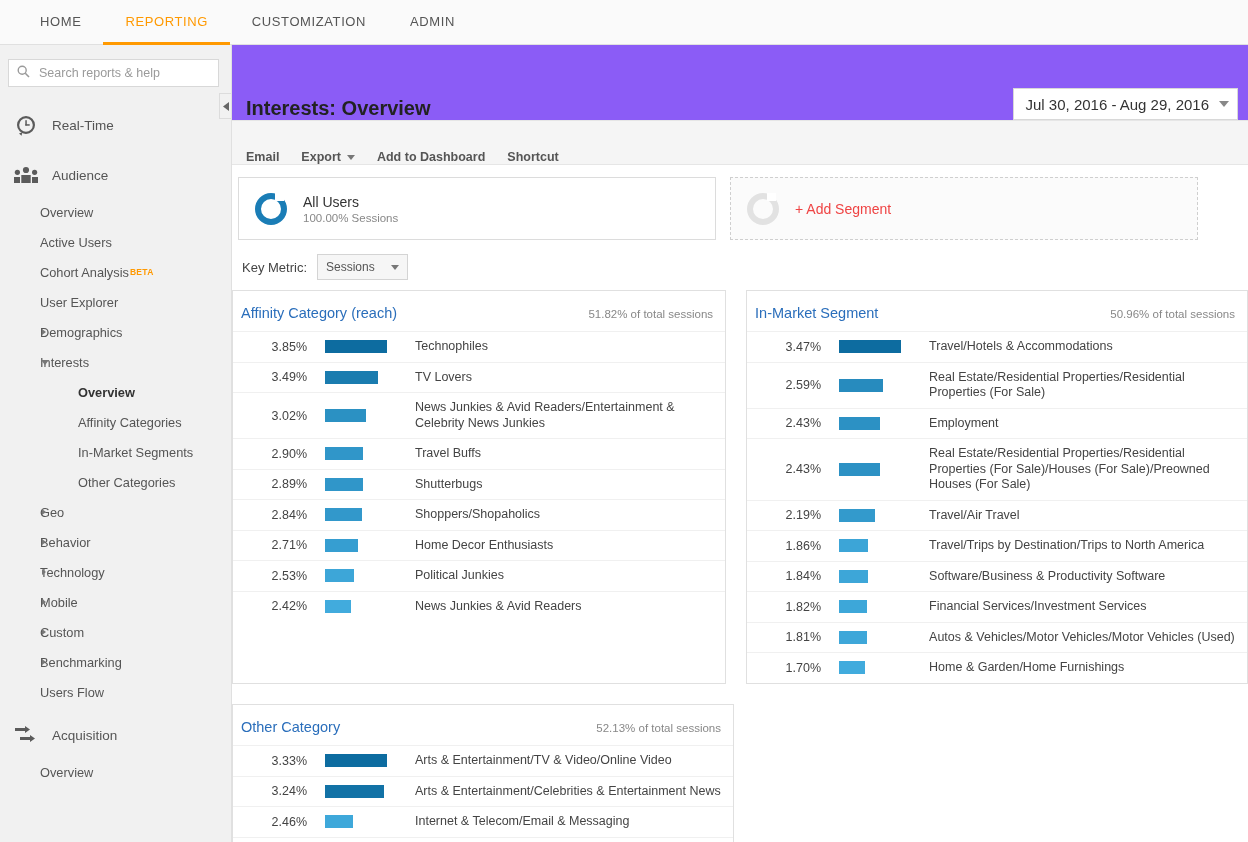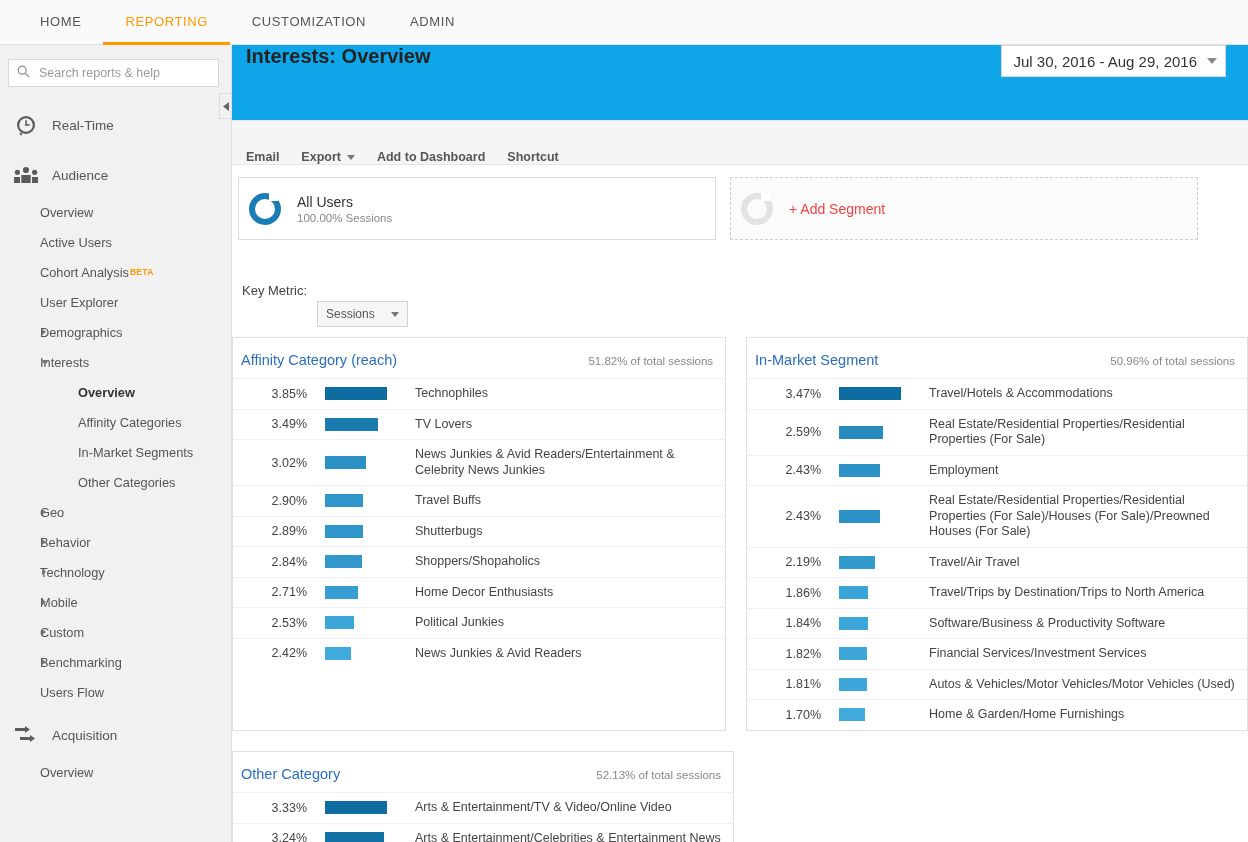--- a/index.html
+++ b/index.html
@@ -121,24 +121,24 @@
   .beta {
     color: #f90; font-size: 8.5px;
     font-weight: bold; vertical-align: super;
     margin-left: 1px; letter-spacing: .3px;
   }
 
   
   .main { flex: 1; overflow: hidden; position: relative; background: #fff; }
   .page-head {
     height: 75px;
-    display: flex; align-items: flex-start;
+    display: flex; align-items: flex-end;
     justify-content: space-between;
-    padding: 0 22px 0 14px;
-    background: #0ea5e9;
+    padding: 0 10px 0 14px;
+    background: #8b5cf6;
   }
   .page-title { font-size: 20px; color: #222; font-weight: bold; }
   .daterange {
     display: flex; align-items: center;
     border: 1px solid #d8d8d8;
     background: #fff;
     height: 32px;
     padding: 0 8px 0 12px;
     font-size: 15px;
     color: #333;
@@ -175,21 +175,21 @@
     border-top: 5px solid #777;
   }
 
   
   .seg-row { display: flex; padding: 12px 0 0 6px; gap: 14px; }
   .seg-card {
     width: 478px; height: 63px;
     border: 1px solid #dcdcdc;
     background: #fff;
     display: flex; align-items: center;
-    padding-left: 10px;
+    padding-left: 16px;
     cursor: pointer;
   }
   .seg-card.add {
     border: 1px dashed #cfcfcf;
     background: #fbfbfb;
     width: 468px;
   }
   .donut {
     width: 32px; height: 32px; border-radius: 50%;
     border: 6px solid #1a7db6;
@@ -211,21 +211,20 @@
     padding: 14px 8px 10px 10px;
   }
   .km-label { font-size: 13px; color: #444; margin-right: 10px; }
   .km-select {
     display: flex; align-items: center;
     border: 1px solid #d4d4d4;
     background: #f6f6f6;
     height: 26px; padding: 0 8px;
     font-size: 12px; color: #555;
     cursor: pointer;
-    margin-top: 47px;
   }
   .km-select .dd {
     margin-left: 16px;
     width: 0; height: 0;
     border-left: 4px solid transparent;
     border-right: 4px solid transparent;
     border-top: 5px solid #777;
   }
 
   

